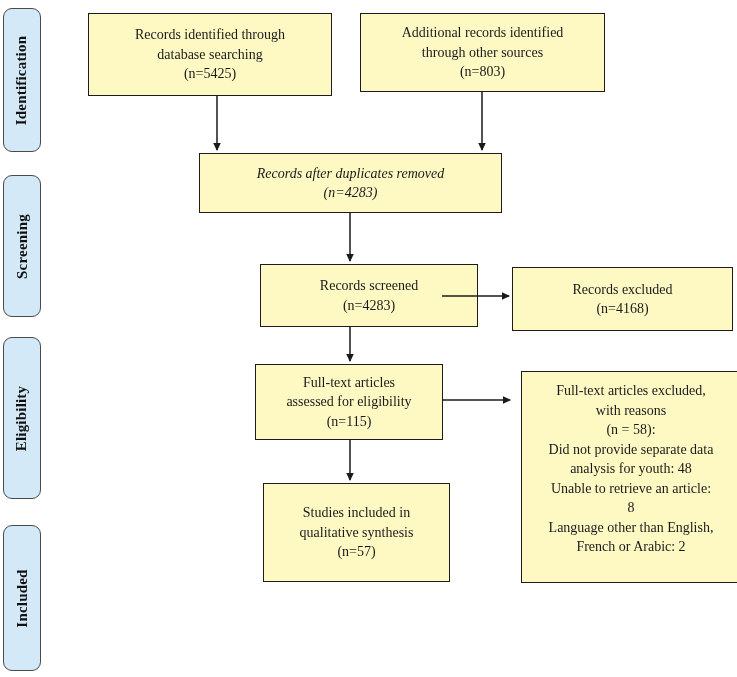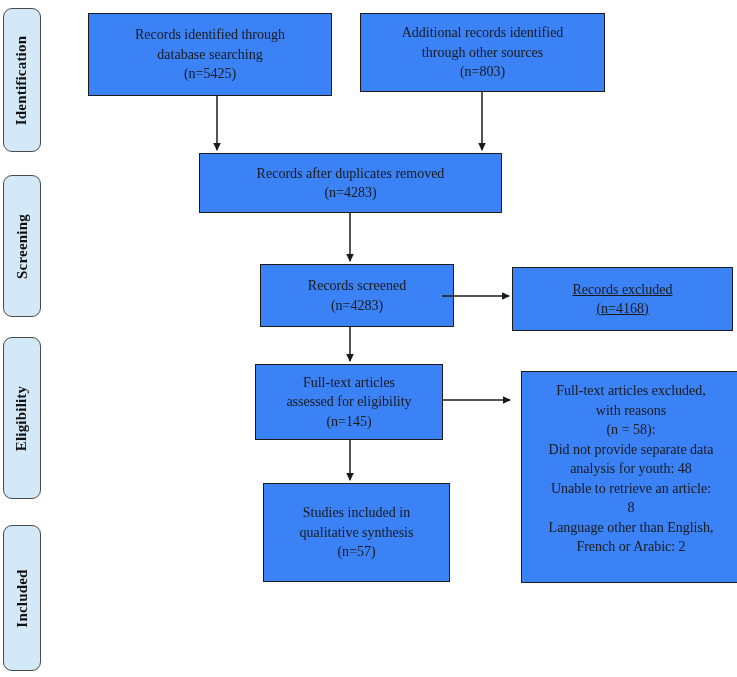--- a/index.html
+++ b/index.html
@@ -31,21 +31,21 @@
   .stage-label span {
     transform: rotate(-90deg);
     white-space: nowrap;
     font-weight: bold;
     font-size: 15px;
     letter-spacing: 0.2px;
     color: #111111;
   }
   .flow-box {
     position: absolute;
-    background: #3b82f6;
+    background: #fef9c3;
     border: 1.5px solid #1c1c1c;
     box-sizing: border-box;
     display: flex;
     align-items: center;
     justify-content: center;
     text-align: center;
     font-size: 14px;
     line-height: 19.5px;
     white-space: pre-line;
     padding: 2px 22px;
@@ -81,32 +81,32 @@
   </div>
 
   <div class="flow-box" style="left:88px; top:13px; width:244px; height:83px;">Records identified through
 database searching
 (n=5425)</div>
 
   <div class="flow-box" style="left:360px; top:13px; width:245px; height:79px;">Additional records identified
 through other sources
 (n=803)</div>
 
-  <div class="flow-box" style="left:199px; top:153px; width:303px; height:60px;">Records after duplicates removed
+  <div class="flow-box" style="left:199px; top:153px; width:303px; height:60px;font-style:italic;">Records after duplicates removed
 (n=4283)</div>
 
-  <div class="flow-box" style="left:260px; top:264px; width:194px; height:63px;">Records screened
+  <div class="flow-box" style="left:260px; top:264px; width:218px; height:63px;">Records screened
 (n=4283)</div>
 
-  <div class="flow-box" style="left:512px; top:267px; width:221px; height:64px;text-decoration:underline;">Records excluded
+  <div class="flow-box" style="left:512px; top:267px; width:221px; height:64px;">Records excluded
 (n=4168)</div>
 
   <div class="flow-box" style="left:255px; top:364px; width:188px; height:76px;">Full-text articles
 assessed for eligibility
-(n=145)</div>
+(n=115)</div>
 
   <div class="flow-box top-align" style="left:513px; top:371px; width:220px; height:212px;">Full-text articles excluded,
 with reasons
 (n = 58):
 Did not provide separate data
 analysis for youth: 48
 Unable to retrieve an article:
 8
 Language other than English,
 French or Arabic: 2</div>

